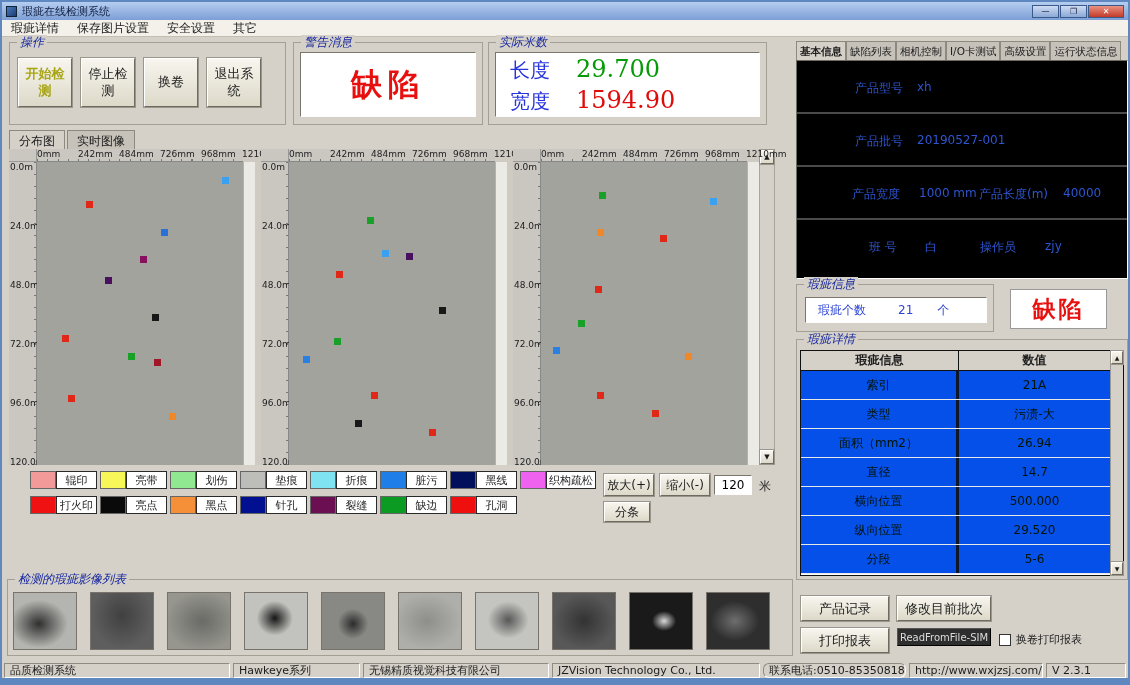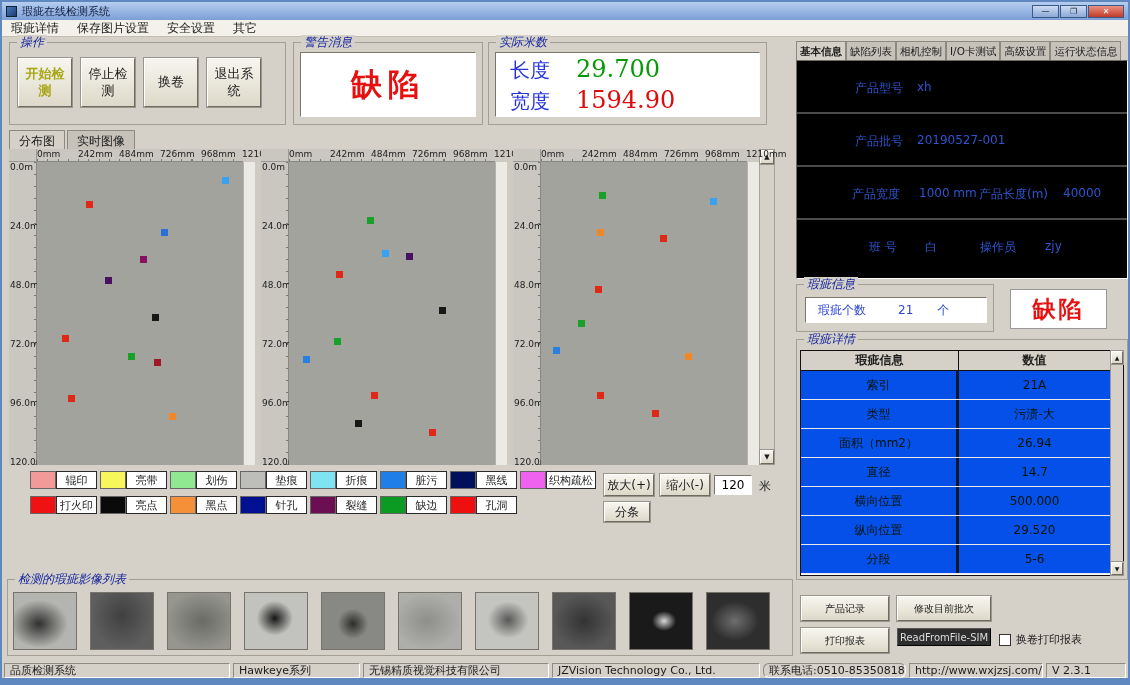--- a/index.html
+++ b/index.html
@@ -103,21 +103,21 @@
   .trow{display:flex;height:29px;background:#0550e8;border-bottom:1px solid #e8e8e8;font-size:12px;color:#041404;cursor:pointer;}
   .tc1{width:158px;border-right:3px solid #0f172a;display:flex;align-items:center;justify-content:center;}
   .tc2{flex:1;margin-right:13px;display:flex;align-items:center;justify-content:center;}
   #table-scroll{position:absolute;right:0;top:0;width:13px;height:100%;background:#d5d1c9;border-left:1px solid #999;}
   .tsb{position:absolute;left:0;width:12px;height:13px;font-size:6px;}
   .tsb.up{top:0;} .tsb.down{bottom:0;}
 
   
   #thumbnail-strip{position:absolute;left:5px;top:12px;right:5px;bottom:5px;display:flex;gap:13px;}
   .thumb{width:64px;height:58px;border:1px solid #77736b;}
-  .act-btn{position:absolute;font-size:10px;}
+  .act-btn{position:absolute;font-size:13px;}
   #btn-product-record{left:799px;top:594px;width:88px;height:25px;}
   #btn-modify-batch{left:895px;top:594px;width:94px;height:25px;}
   #btn-print-report{left:799px;top:626px;width:88px;height:25px;}
   #btn-read-file{left:895px;top:626px;width:94px;height:18px;background:#2e2e2e;color:#dcdcdc;font-size:10px;
                  border-color:#555 #000 #000 #555;box-shadow:none;}
   #chk-area{position:absolute;left:997px;top:630px;display:flex;align-items:center;gap:5px;font-size:11px;}
   .chkbox{width:12px;height:12px;background:#fff;border:1px solid #333;}
 
   #status-bar{position:absolute;left:0;top:660px;right:0;height:17px;background:#d5d1c9;display:flex;
               align-items:stretch;padding:1px 2px;gap:3px;font-size:11px;}

